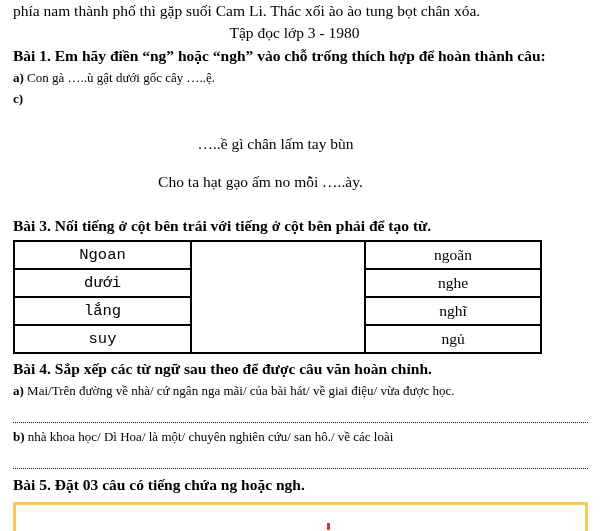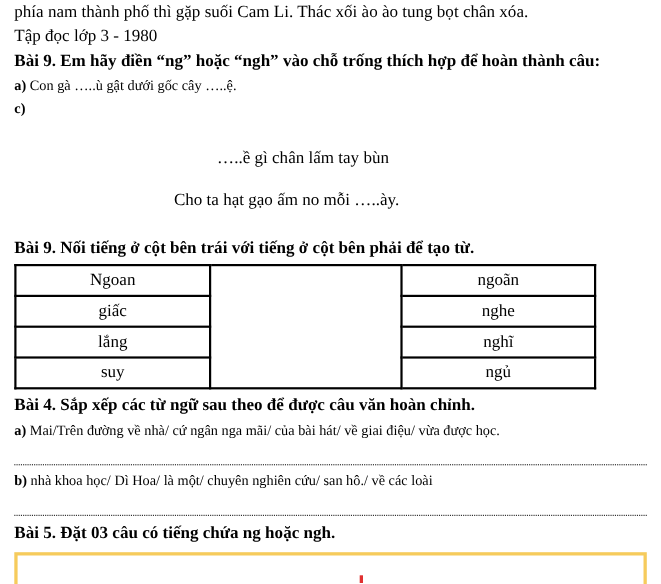--- a/index.html
+++ b/index.html
@@ -25,21 +25,21 @@
   
   .para {
     font-size: 15.5px;
     line-height: 21.5px;
     margin: 0;
     white-space: nowrap;
   }
   .attribution {
     font-size: 15.5px;
     line-height: 21.5px;
-    text-align: left;
+    text-align: center;
     margin: 0;
     padding-right: 12px;
   }
   .heading {
     font-size: 15.5px;
     line-height: 22px;
     font-weight: bold;
     margin: 0;
     white-space: nowrap;
   }
@@ -75,21 +75,21 @@
   }
   .match-table td {
     border: 2px solid #000000;
     height: 22px;
     text-align: center;
     vertical-align: middle;
     font-size: 15.5px;
     line-height: 18px;
     padding: 2px 0;
   }
-  .col-left   { width: 175px; }
+  .col-left   { width: 175px; font-family: Liberation Mono, monospace; }
   .col-middle { width: 172px; }
   .col-right  { width: 174px; }
 
   
   .dots {
     height: 15px;
     border-bottom: 1px dotted #1a1a1a;
     margin: 0;
   }
   .dots-wide { width: 100%; }
@@ -123,48 +123,48 @@
 <body>
 
 <div class="page">
 
   <div>
     <p class="para">phía nam thành phố thì gặp suối Cam Li. Thác xối ào ào tung bọt chân xóa.</p>
   </div>
   <p class="attribution">Tập đọc lớp 3 - 1980</p>
 
   <div class="sp2"></div>
-  <p class="heading">Bài 9. Em hãy điền “ng” hoặc “ngh” vào chỗ trống thích hợp để hoàn thành câu:</p>
+  <p class="heading">Bài 1. Em hãy điền “ng” hoặc “ngh” vào chỗ trống thích hợp để hoàn thành câu:</p>
 
   <p class="q-line">
     <span class="lbl">a)</span>
     <span>Con gà …..ù gật dưới gốc cây …..ệ.</span>
   </p>
   <p class="q-line">
     <span class="lbl">c)</span>
     <span></span>
   </p>
 
   <div class="sp8"></div>
   <p class="poem indent-a">…..ề gì chân lấm tay bùn</p>
   <p class="poem">Cho ta hạt gạo ấm no mỗi …..ày.</p>
 
   <div class="sp6"></div>
-  <p class="heading">Bài 9. Nối tiếng ở cột bên trái với tiếng ở cột bên phải để tạo từ.</p>
+  <p class="heading">Bài 3. Nối tiếng ở cột bên trái với tiếng ở cột bên phải để tạo từ.</p>
   <div class="sp3"></div>
 
   <table class="match-table">
     <tbody>
       <tr>
         <td class="col-left">Ngoan</td>
         <td class="col-middle" rowspan="4"></td>
         <td class="col-right">ngoãn</td>
       </tr>
       <tr>
-        <td class="col-left">giấc</td>
+        <td class="col-left">dưới</td>
         <td class="col-right">nghe</td>
       </tr>
       <tr>
         <td class="col-left">lắng</td>
         <td class="col-right">nghĩ</td>
       </tr>
       <tr>
         <td class="col-left">suy</td>
         <td class="col-right">ngủ</td>
       </tr>

